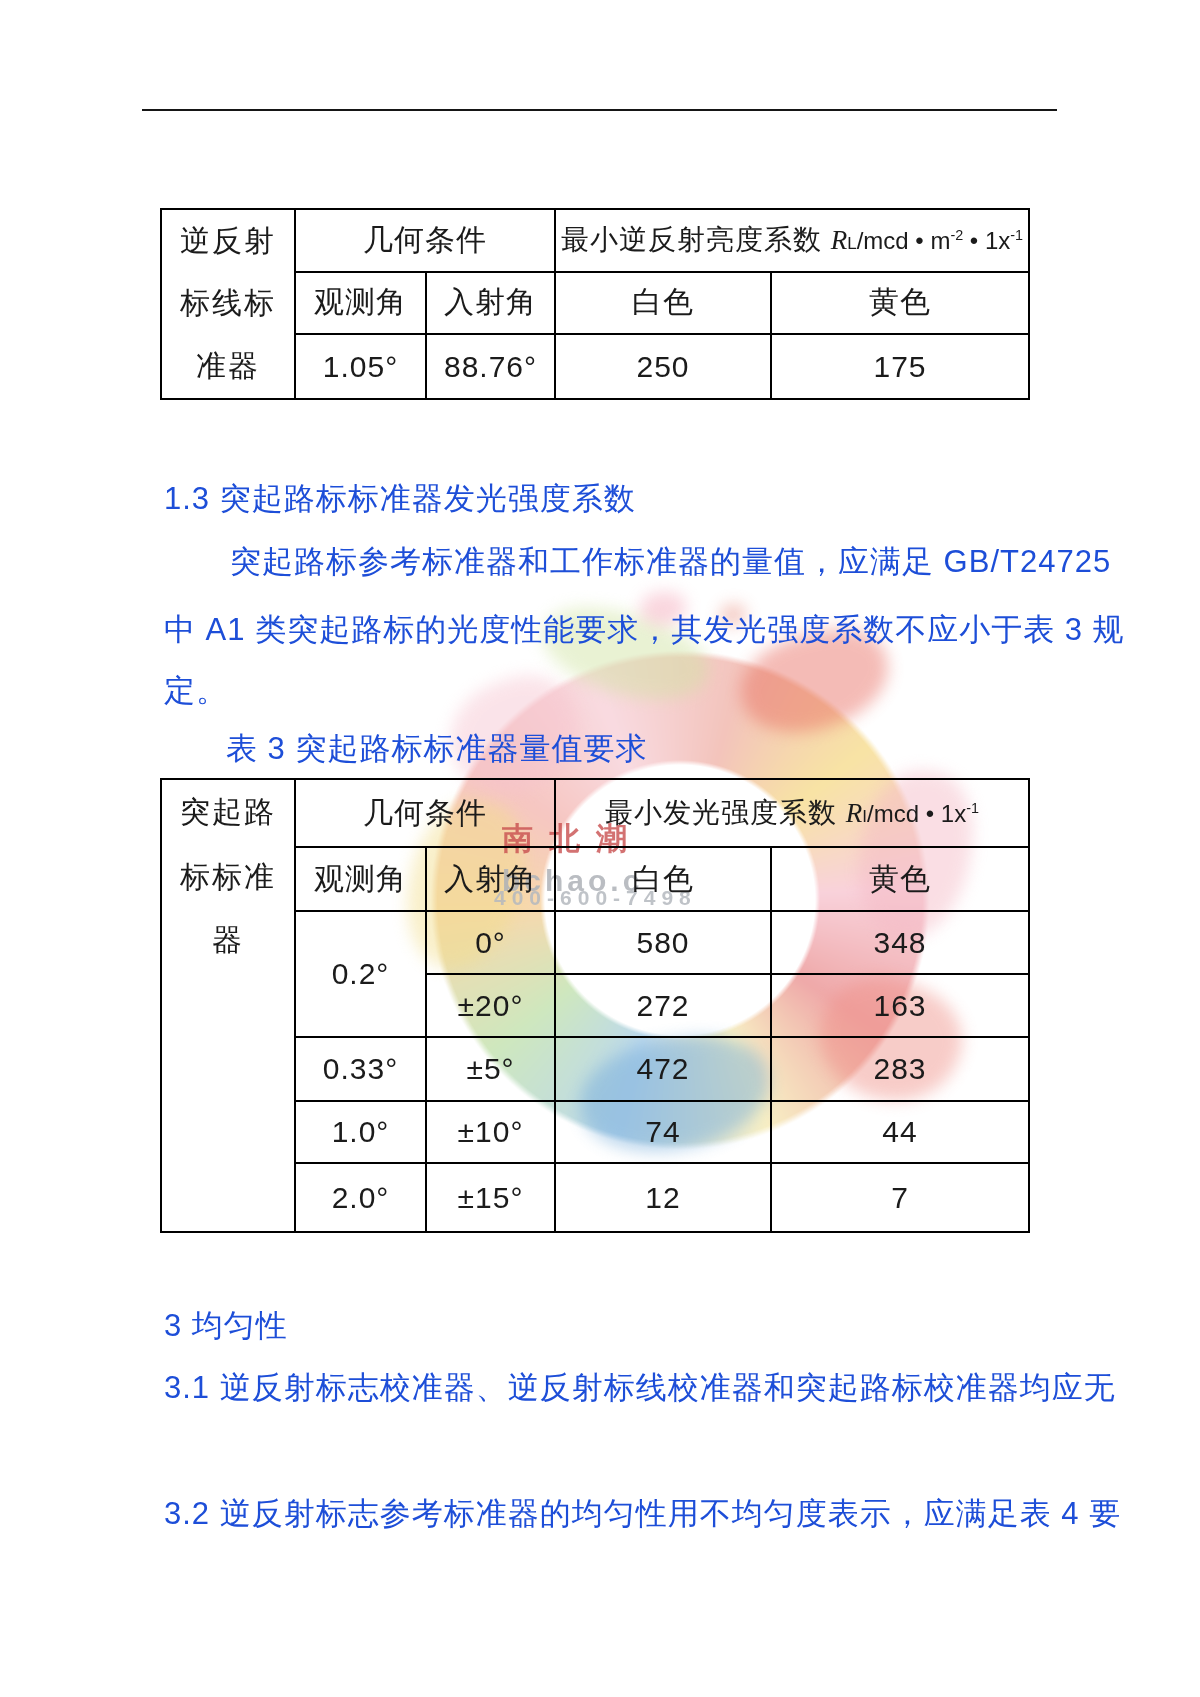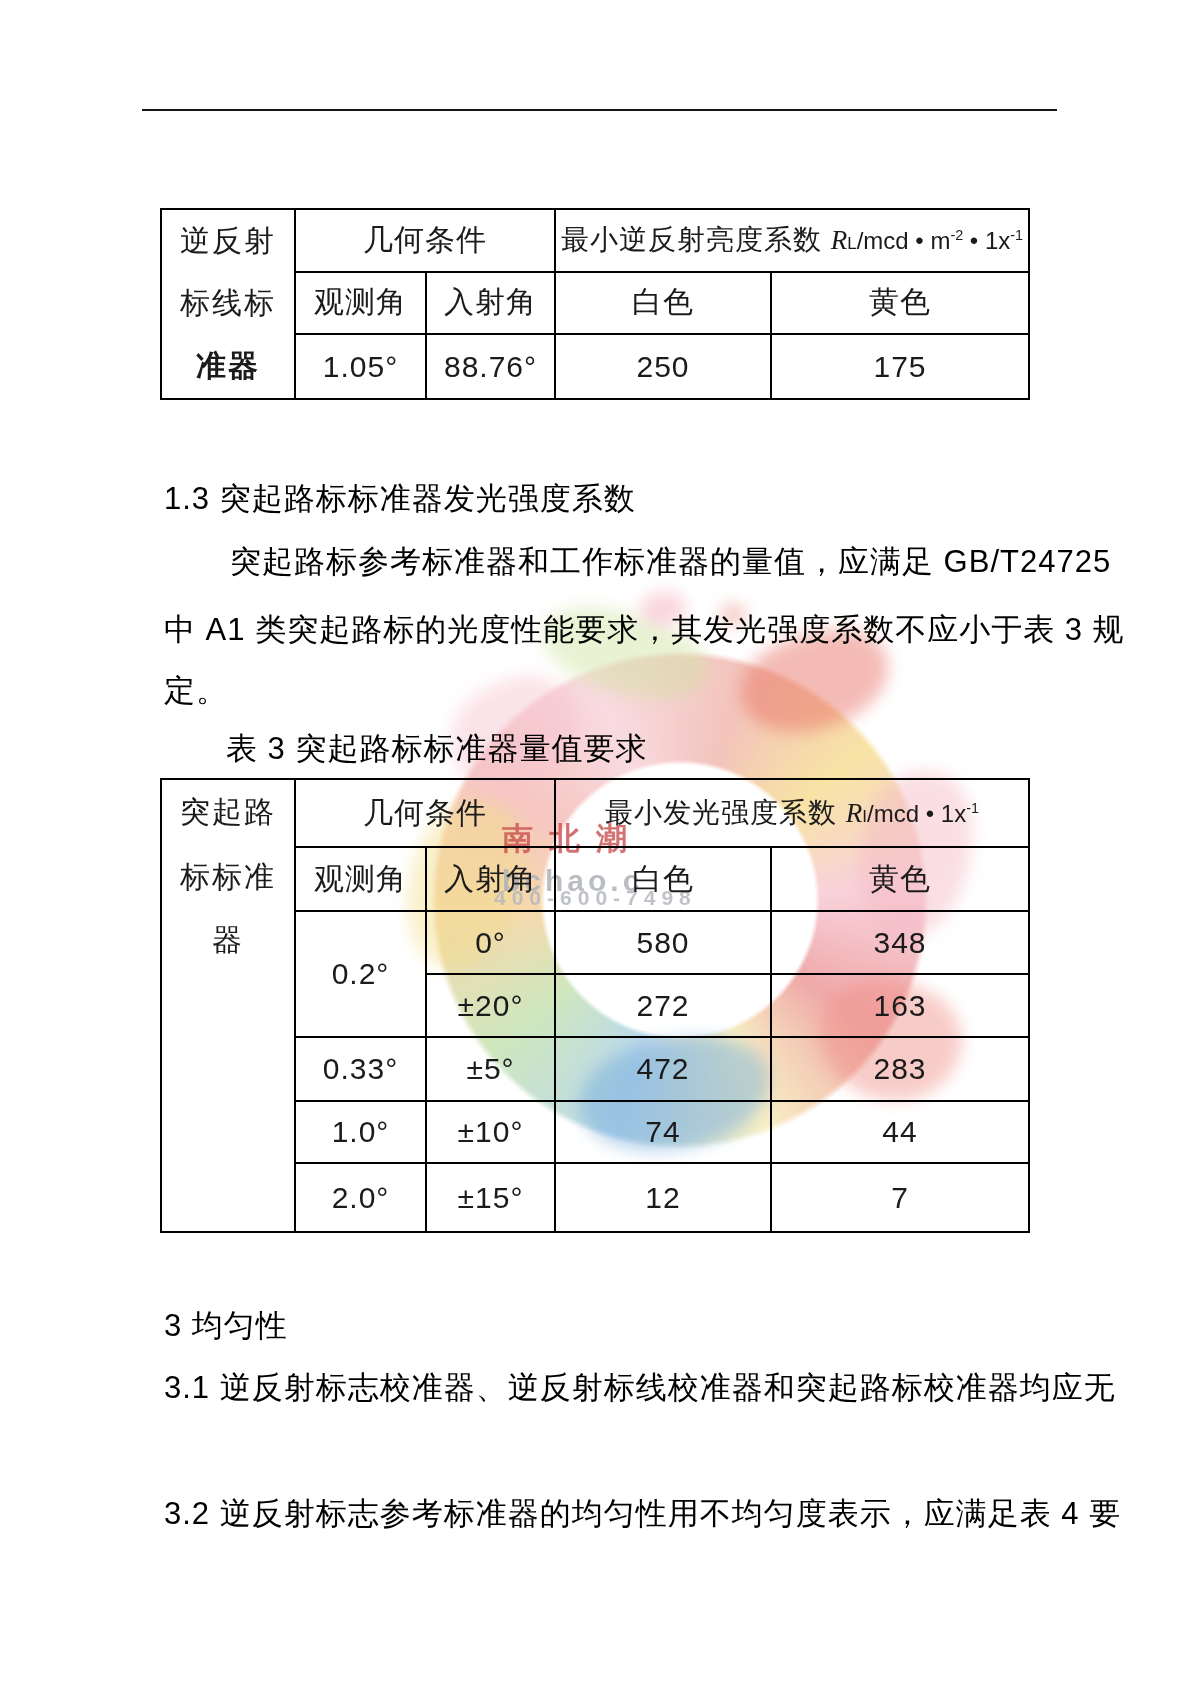--- a/index.html
+++ b/index.html
@@ -60,34 +60,34 @@
   table.t3{top:778px;}
   .tbl td{
     border:2px solid #000;
     text-align:center;vertical-align:middle;
     padding:0;font-size:30px;letter-spacing:1px;
     background:transparent;
   }
   .label-cell{padding:0 !important;vertical-align:top !important;}
   .lbl-line{display:flex;align-items:center;justify-content:center;letter-spacing:2px;}
   .t1 .lbl-line{height:62px;text-align:center;}
-  .t1 .lbl-line:last-child{height:64px;font-weight:bold;}
+  .t1 .lbl-line:last-child{height:64px;}
   .t3 .lbl-line{height:65px;}
   .t3 .lbl-line.l2{height:64px;}
   .t3 .lbl-line.l3{height:63px;}
   .coef{white-space:nowrap;}
   .coef .cn{font-size:28px;letter-spacing:1px;}
   .coef .lat{font-size:24px;letter-spacing:0;}
   .rsym{font-family:"Liberation Serif", serif;font-style:italic;font-size:27px;}
   .rsub{font-size:17px;}
   .sup{font-size:60%;vertical-align:super;}
   
   .line{
     position:absolute;z-index:1;left:164px;
-    font-size:31px;letter-spacing:1px;white-space:nowrap;color:#000000;
+    font-size:31px;letter-spacing:1px;white-space:nowrap;color:#1d4ed8;
   }
   .h13{top:478px;}
   .p1{top:541px;left:230px;}
   .p2{top:609px;}
   .p3{top:670px;}
   .cap{top:728px;left:226px;}
   .h3{top:1305px;}
   .s31{top:1367px;}
   .s31b{top:1431px;}
   .s32{top:1493px;}

